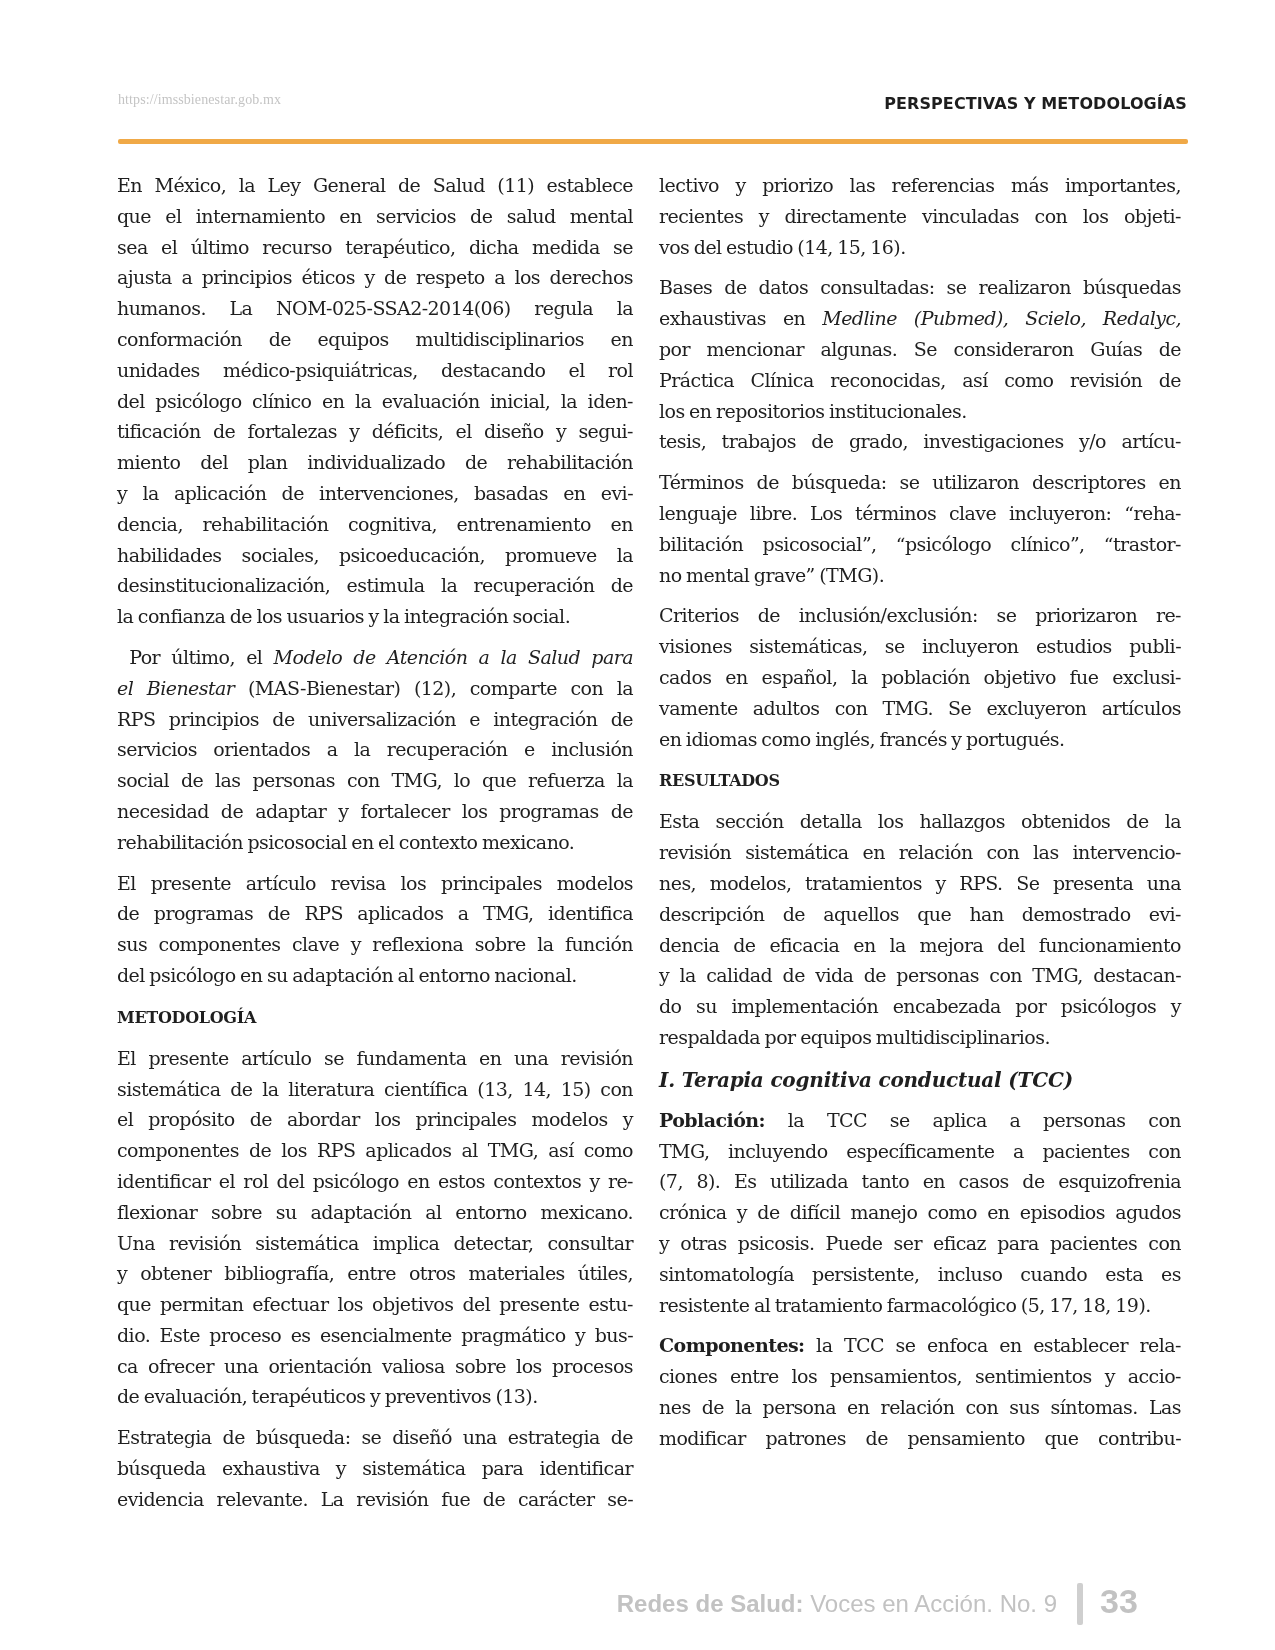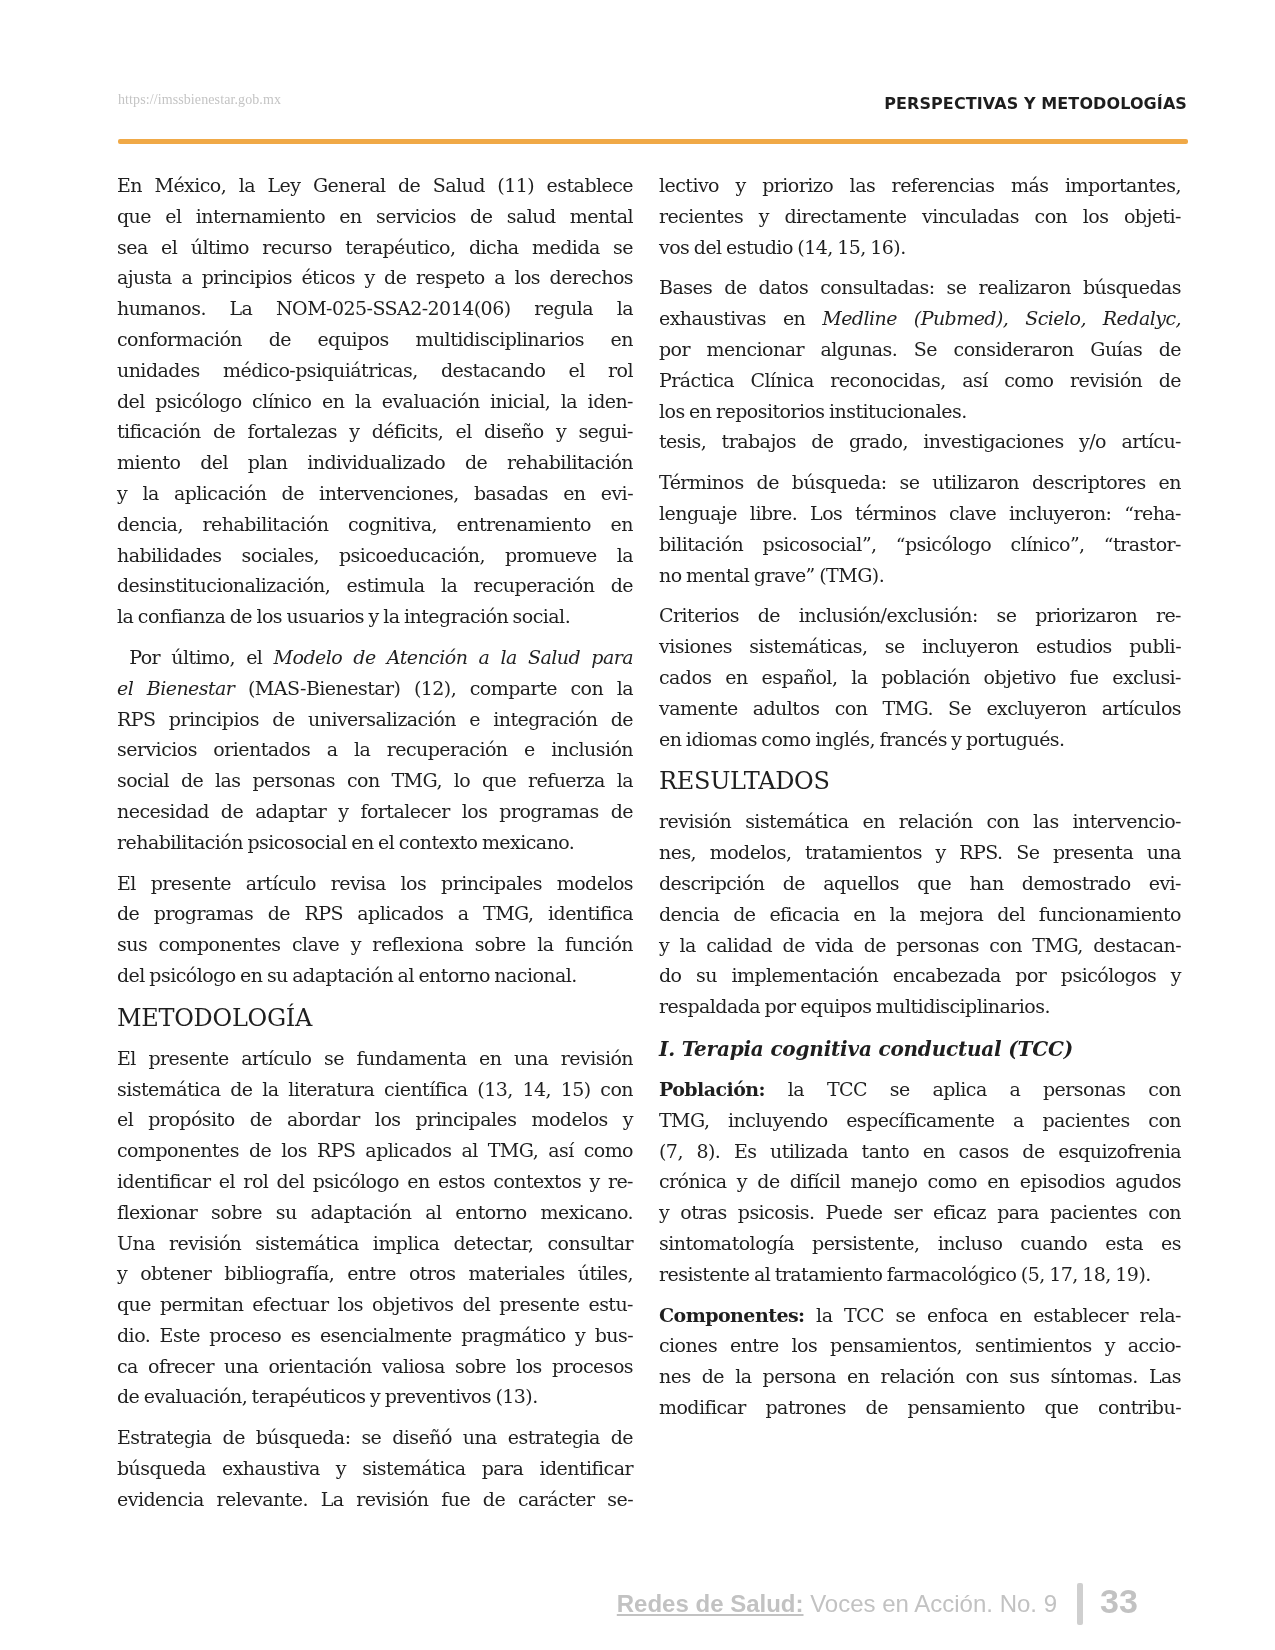--- a/index.html
+++ b/index.html
@@ -6,27 +6,27 @@
   body { width:1275px; height:1650px; position:relative; overflow:hidden; }
   .hdr-url { position:absolute; left:118px; top:92px; font-family:Liberation Serif, serif; font-size:14px; color:#c4c4c4; letter-spacing:0.1px; }
   .hdr-section { position:absolute; right:88px; top:94px; font-family:"DejaVu Sans", sans-serif; font-weight:bold; font-size:16px; color:#1e1e1e; letter-spacing:0.1px; }
   .rule { position:absolute; left:118px; width:1070px; top:139px; height:5px; background:#f0a947; border-radius:2px; }
   .col { position:absolute; top:170px; font-family:"DejaVu Serif", serif; font-size:19px; color:#1f1f1f; }
   .col-left { left:117px; width:516px; }
   .col-right { left:659px; width:522px; }
   .para { margin:0 0 10px 0; }
   .ln { display:block; height:30.8px; line-height:30.8px; white-space:nowrap; text-align:justify; text-align-last:justify; letter-spacing:-0.55px; word-spacing:-1px; }
   .ln.last { text-align-last:left; }
-  .heading { font-weight:normal; font-size:24px; height:34px; line-height:34px; margin:2px 0 8px 0; letter-spacing:-0.3px; }
+  .heading { font-weight:bold; font-size:16px; height:34px; line-height:34px; margin:2px 0 8px 0; letter-spacing:-0.3px; }
   .subheading { font-weight:bold; font-style:italic; font-size:20px; height:34px; line-height:34px; margin:2px 0 8px 0; letter-spacing:-0.2px; }
   .b { font-weight:bold; }
   .i { font-style:italic; }
   .footer { position:absolute; top:1580px; left:0; width:1275px; height:50px; font-family:"Liberation Sans", sans-serif; color:#c2c2c2; }
   .footer-journal { position:absolute; right:218px; top:10px; font-size:24px; }
-  .footer-journal .b { font-weight:bold;text-decoration:underline; }
+  .footer-journal .b { font-weight:bold; }
   .footer-bar { position:absolute; left:1077px; top:3px; width:6px; height:42px; background:#cfcfcf; border-radius:2px; }
   .footer-page { position:absolute; left:1100px; top:2px; font-size:34px; font-weight:bold; color:#c2c2c2; }
 </style>
 </head>
 <body>
 
 <div>
   <div class="hdr-url">https://imssbienestar.gob.mx</div>
   <div class="hdr-section">PERSPECTIVAS Y METODOLOGÍAS</div>
   <div class="rule"></div>
@@ -123,20 +123,21 @@
       <span class="ln">Criterios de inclusión/exclusión: se priorizaron re-</span>
       <span class="ln">visiones sistemáticas, se incluyeron estudios publi-</span>
       <span class="ln">cados en español, la población objetivo fue exclusi-</span>
       <span class="ln">vamente adultos con TMG. Se excluyeron artículos</span>
       <span class="ln last">en idiomas como inglés, francés y portugués.</span>
     </div>
 
   <div class="heading">RESULTADOS</div>
 
   <div class="para">
+      <span class="ln">Esta sección detalla los hallazgos obtenidos de la</span>
       <span class="ln">revisión sistemática en relación con las intervencio-</span>
       <span class="ln">nes, modelos, tratamientos y RPS. Se presenta una</span>
       <span class="ln">descripción de aquellos que han demostrado evi-</span>
       <span class="ln">dencia de eficacia en la mejora del funcionamiento</span>
       <span class="ln">y la calidad de vida de personas con TMG, destacan-</span>
       <span class="ln">do su implementación encabezada por psicólogos y</span>
       <span class="ln last">respaldada por equipos multidisciplinarios.</span>
     </div>
 
   <div class="subheading">I. Terapia cognitiva conductual (TCC)</div>

